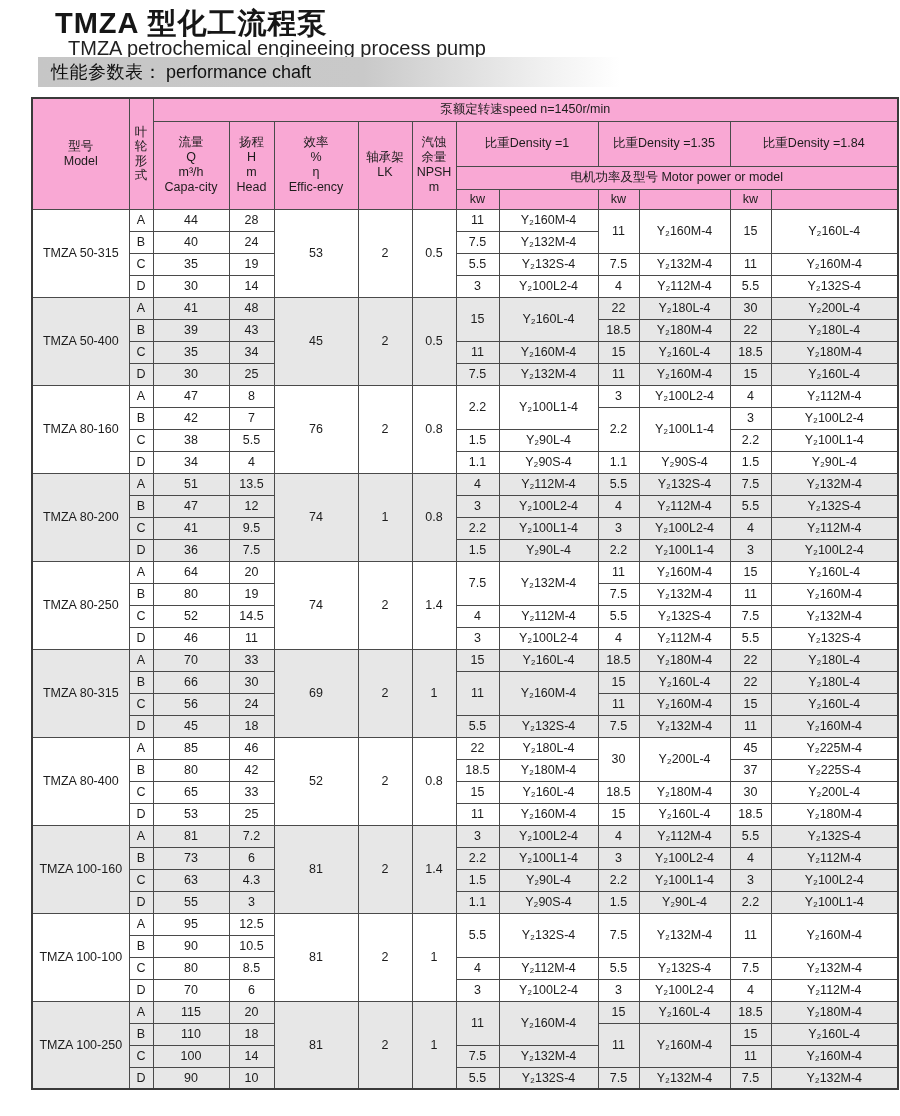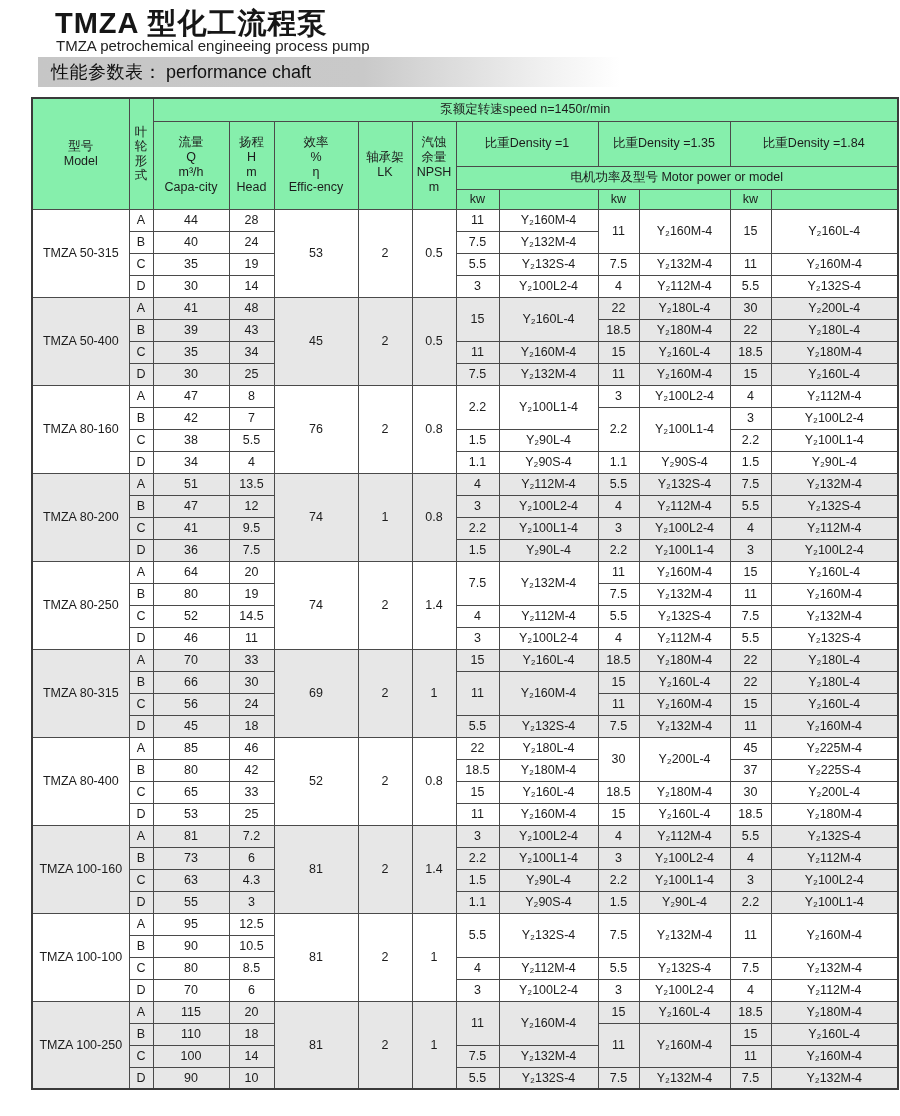--- a/index.html
+++ b/index.html
@@ -8,22 +8,22 @@
     font-family:"Liberation Sans","DejaVu Sans",sans-serif;
     color:#1c1c1c;
   }
   .page{position:relative;width:900px;height:1116px;overflow:hidden;background:#fff;}
 
   .title-cn{
     position:absolute;left:55px;top:4px;
     font-size:29px;font-weight:bold;letter-spacing:1px;color:#161616;
   }
   .title-en{
-    position:absolute;left:56px;top:37px;
-    font-size:15px;color:#222;
+    position:absolute;left:68px;top:37px;
+    font-size:20px;color:#222;
   }
   .section-bar{
     position:absolute;left:30px;top:57px;width:856px;height:30px;
     line-height:30px;padding-left:13px;box-sizing:border-box;
     font-size:18px;color:#111;
     background:linear-gradient(to right,#c6c6c6 0%,#c9c9c9 38%,#f2f2f2 60%,#ffffff 68%,#ffffff 100%);
     margin-left:8px;
   }
   .section-bar .cn{letter-spacing:0.5px;}
   .section-bar .en{margin-left:4px;}
@@ -32,21 +32,21 @@
     position:absolute;left:31px;top:97px;width:866px;
     border-collapse:collapse;table-layout:fixed;
     border:2px solid #3a3a3a;
   }
   table.spec td{
     border:1px solid #4a4a4a;
     text-align:center;vertical-align:middle;
     font-size:12.5px;padding:0;overflow:hidden;
     color:#1c1c1c;
   }
-  thead td{background:#86efac;font-size:13px;}
+  thead td{background:#f9a8d4;font-size:13px;}
   tr.hr1{height:23px;}
   tr.hr2{height:45px;}
   tr.hr3{height:23px;}
   tr.hr4{height:20px;}
   tbody tr{height:22px;}
   tbody tr.shaded td{background:#e7e7e7;}
   td.model{font-size:13px;}
   .pre{white-space:pre-line;line-height:1.22;}
   td.vert{font-size:12.5px;line-height:1.15;padding:0 2px;}
 </style>

